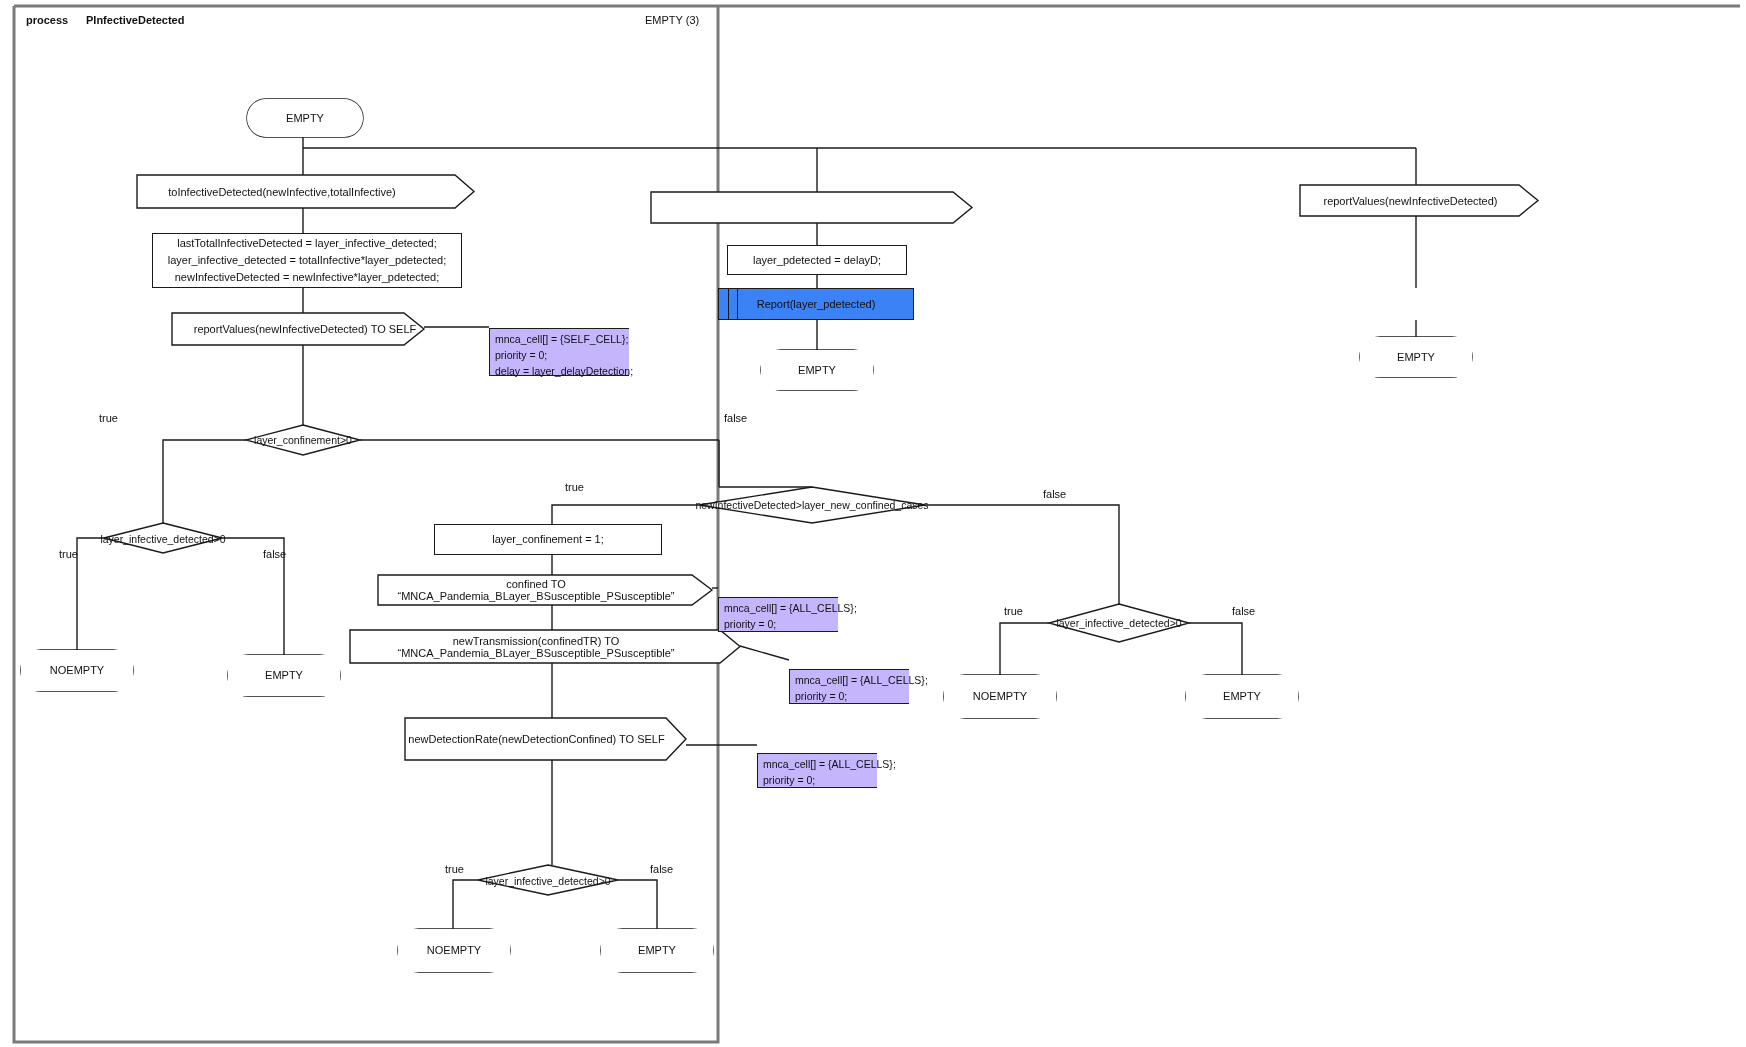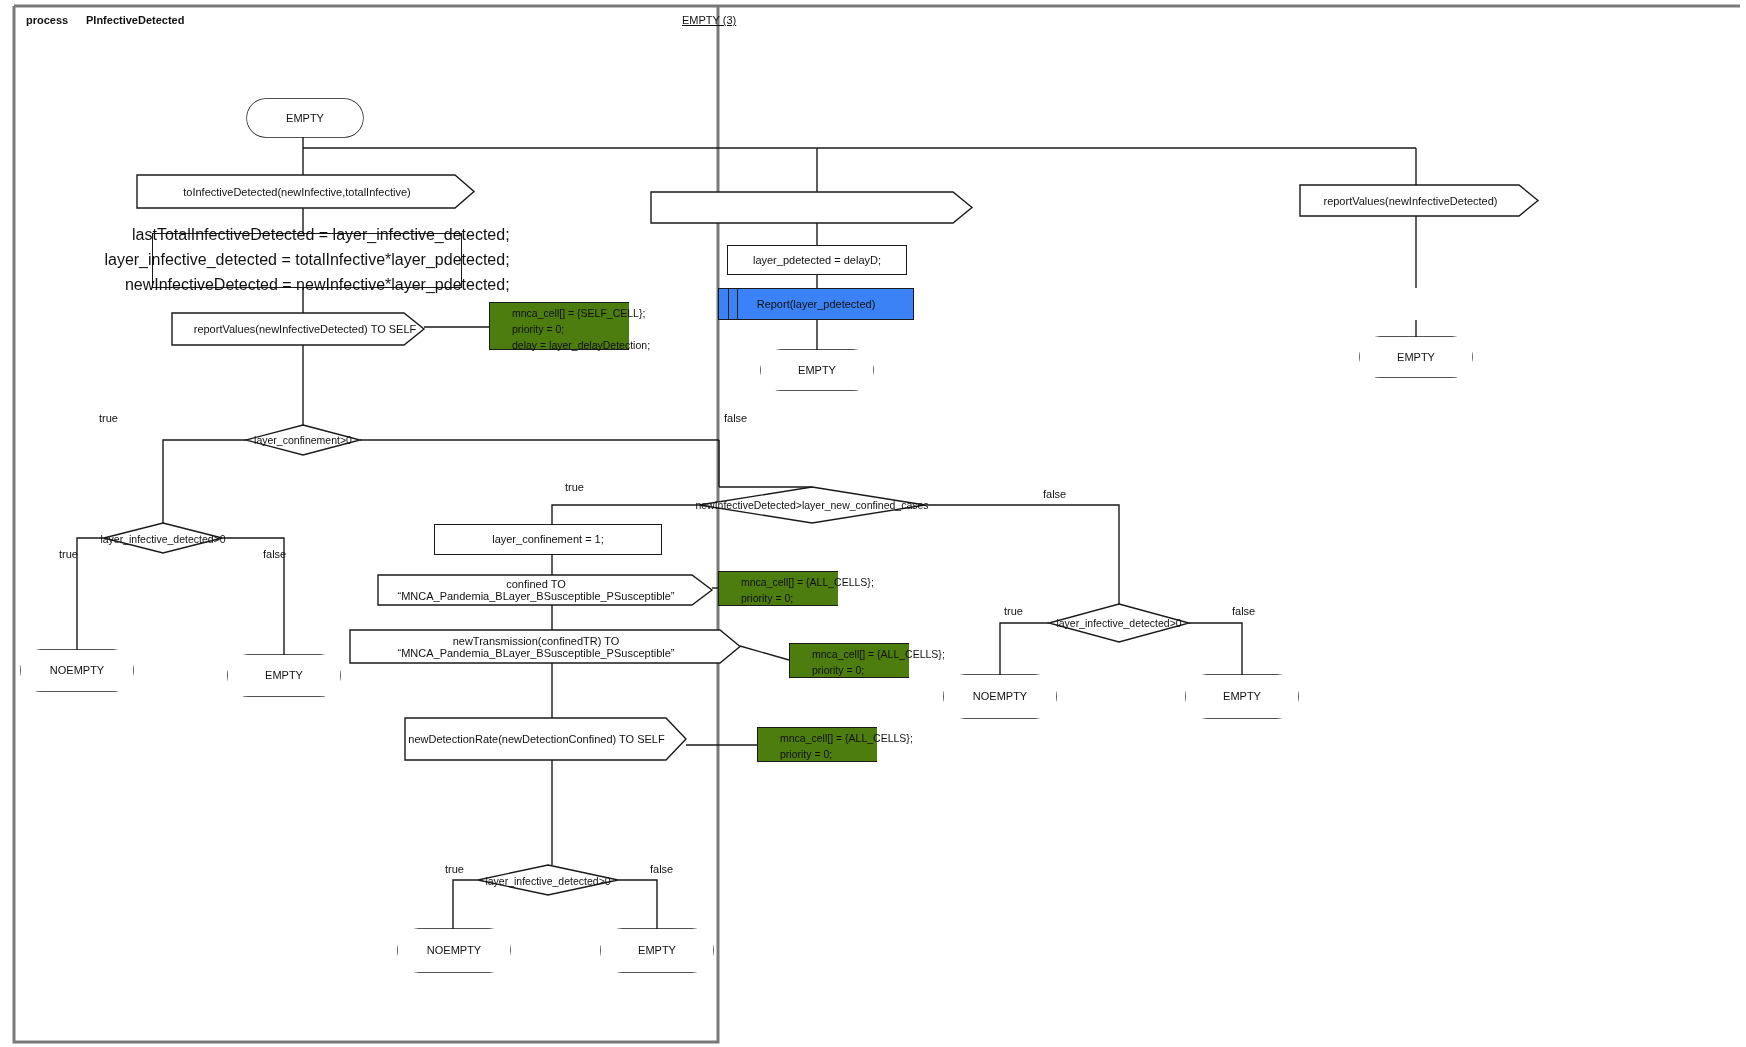--- a/index.html
+++ b/index.html
@@ -8,25 +8,25 @@
   #canvas{position:relative;width:1746px;height:1047px;background:#fff;overflow:hidden;}
   #svg-layer{position:absolute;left:0;top:0;width:1746px;height:1047px;}
 
   .node{position:absolute;box-sizing:border-box;display:flex;align-items:center;
         justify-content:center;text-align:center;background:#fff;z-index:3;
         font-size:11px;line-height:1.35;color:#111;}
 
   
   .state{border:1.3px solid #1a1a1a;border-radius:26px;}
   .task{border:1.3px solid #1a1a1a;}
-  .task.multiline{white-space:pre;font-size:16px;line-height:1.55;text-align:right;}
+  .task.multiline{white-space:pre;font-size:11px;line-height:1.55;}
   .comment{border:1.3px solid #1a1a1a;border-left:1.3px solid #1a1a1a;
-           border-right:none;background:#4d7c0f;justify-content:flex-start;
+           border-right:none;background:#c4b5fd;justify-content:flex-start;
            align-items:flex-start;text-align:left;white-space:pre;
-           padding:3px 22px;font-size:10.5px;line-height:1.5;}
+           padding:3px 5px;font-size:10.5px;line-height:1.5;margin-top:26px;}
 
   
   .flag-label{position:absolute;z-index:4;display:flex;align-items:center;
               justify-content:center;text-align:center;font-size:11px;color:#111;
               pointer-events:none;}
 
   .diamond-label{position:absolute;z-index:4;display:flex;align-items:center;
                  justify-content:center;font-size:10.5px;color:#111;white-space:nowrap;}
 
   .edge-label{position:absolute;z-index:4;font-size:11px;color:#111;white-space:nowrap;}
@@ -177,25 +177,25 @@
       <rect class="shp" x="601" y="929" width="112" height="43" rx="21"></rect>
       <rect class="shp" x="944" y="675" width="112" height="43" rx="21"></rect>
       <rect class="shp" x="1186" y="675" width="112" height="43" rx="21"></rect>
       <rect class="shp" x="761" y="350" width="112" height="40" rx="20"></rect>
       <rect class="shp" x="1360" y="337" width="112" height="40" rx="20"></rect>
     </g>
   </svg>
 
   <div class="frame-title bold" style="left:26px;top:14px;">process</div>
   <div class="frame-title bold" style="left:86px;top:14px;">PInfectiveDetected</div>
-  <div class="frame-title" style="left:682px;top:14px;text-decoration:underline;">EMPTY (3)</div>
+  <div class="frame-title" style="left:645px;top:14px;">EMPTY (3)</div>
 
   <div class="node state" style="left:247px;top:99px;width:116px;height:38px;border:none;">EMPTY</div>
 
-  <div class="flag-label" style="left:137px;top:175px;width:320px;height:33px;">toInfectiveDetected(newInfective,totalInfective)</div>
+  <div class="flag-label" style="left:122px;top:175px;width:320px;height:33px;">toInfectiveDetected(newInfective,totalInfective)</div>
 
   <div class="node task multiline" style="left:152px;top:233px;width:310px;height:55px;">lastTotalInfectiveDetected = layer_infective_detected;
 layer_infective_detected = totalInfective*layer_pdetected;
 newInfectiveDetected = newInfective*layer_pdetected;</div>
 
   <div class="flag-label" style="left:172px;top:313px;width:234px;height:32px;padding-left:16px;">reportValues(newInfectiveDetected)  TO SELF</div>
 
   <div class="node comment" style="left:489px;top:302px;width:140px;height:48px;border-top:1.3px solid #1a1a1a;border-bottom:1.3px solid #1a1a1a;border-right:none;">mnca_cell[] = {SELF_CELL};
 priority = 0;
 delay = layer_delayDetection;</div>

